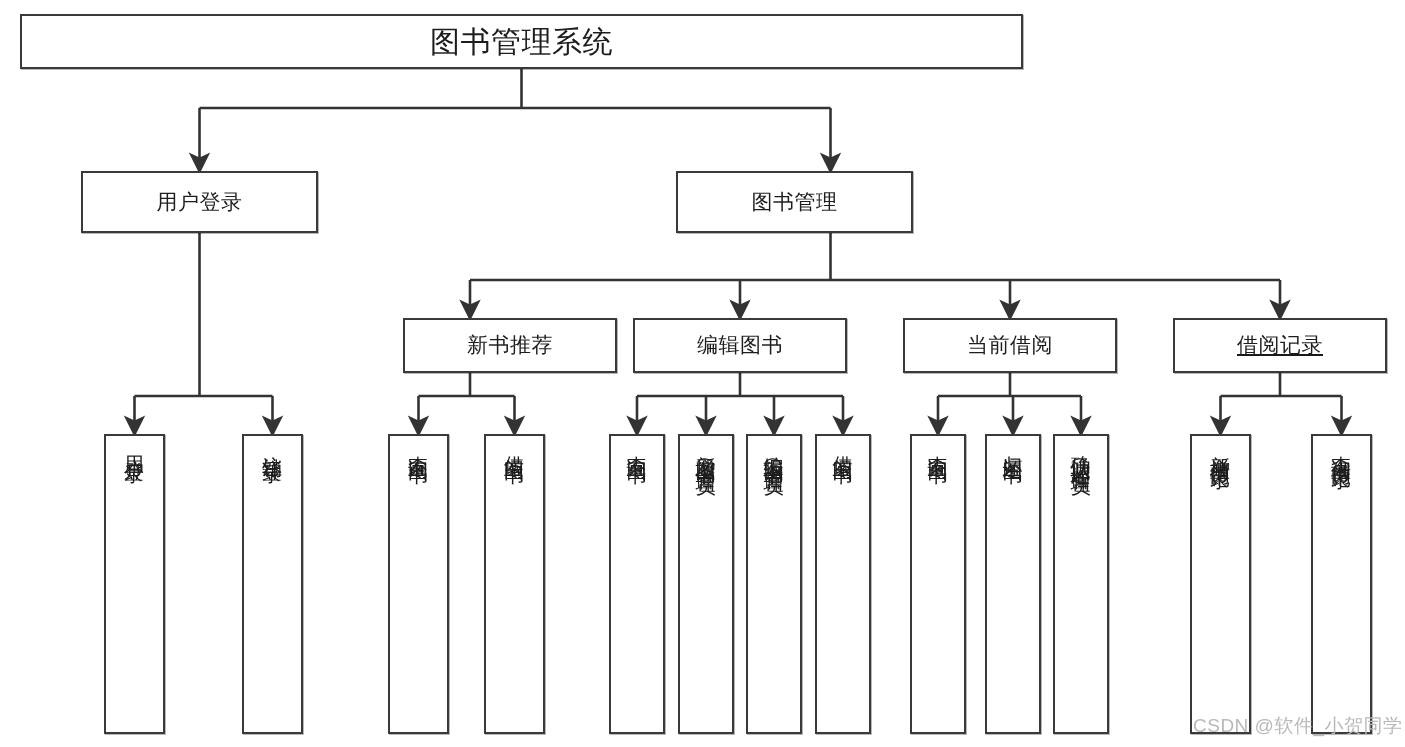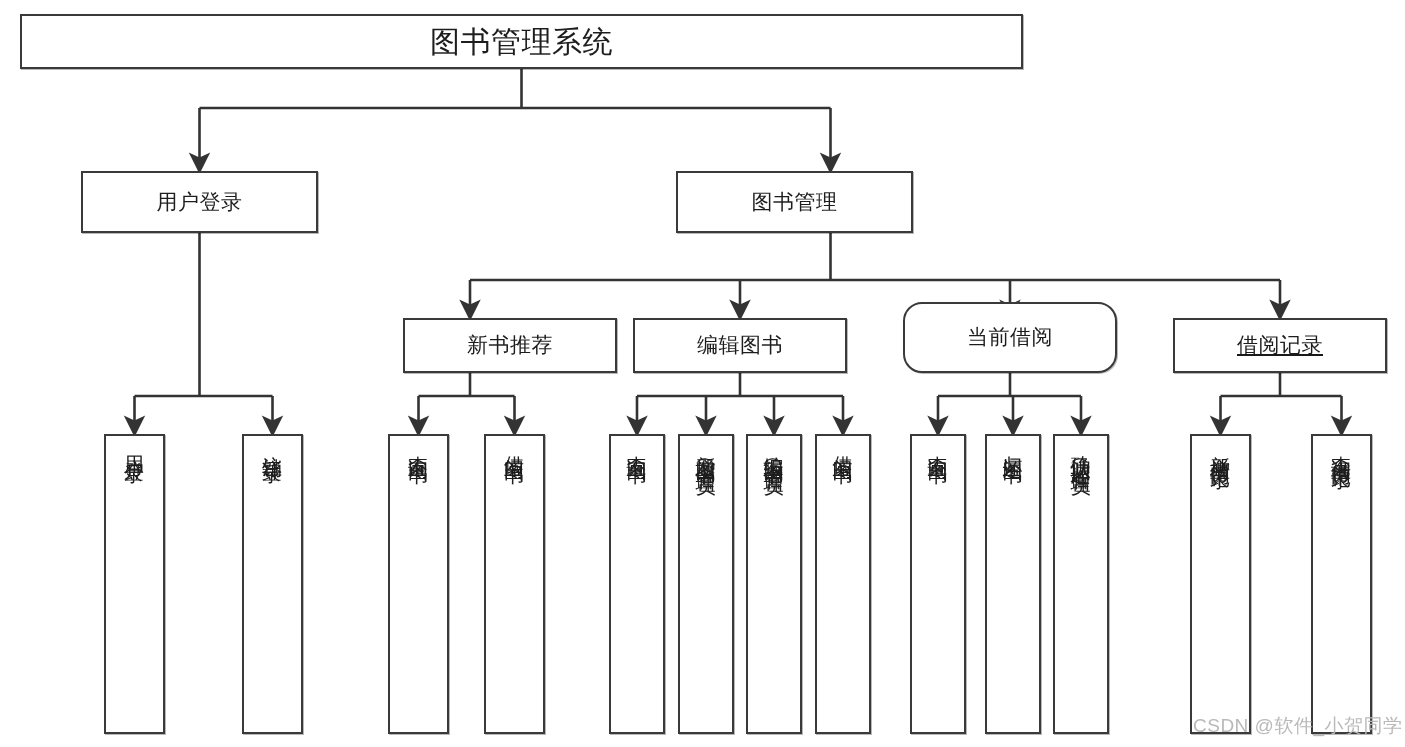--- a/index.html
+++ b/index.html
@@ -135,21 +135,21 @@
   </div>
 
   <div class="node horiz" style="left:363px; top:318px; width:214px; height:55px;margin-left:40px;">
     <span class="nlabel">新书推荐</span>
   </div>
 
   <div class="node horiz" style="left:633px; top:318px; width:214px; height:55px;">
     <span class="nlabel">编辑图书</span>
   </div>
 
-  <div class="node horiz" style="left:903px; top:302px; width:214px; height:71px;border-radius:19px;">
+  <div class="node horiz" style="left:903px; top:318px; width:214px; height:55px;">
     <span class="nlabel">当前借阅</span>
   </div>
 
   <div class="node horiz" style="left:1173px; top:318px; width:214px; height:55px;text-decoration:underline;">
     <span class="nlabel">借阅记录</span>
   </div>
 
   <div id="leaf-layer">
       <div class="node vert" style="left: 104px; top: 434px; width: 61px; height: 300px;">
         <span class="nlabel">用户登录</span>

